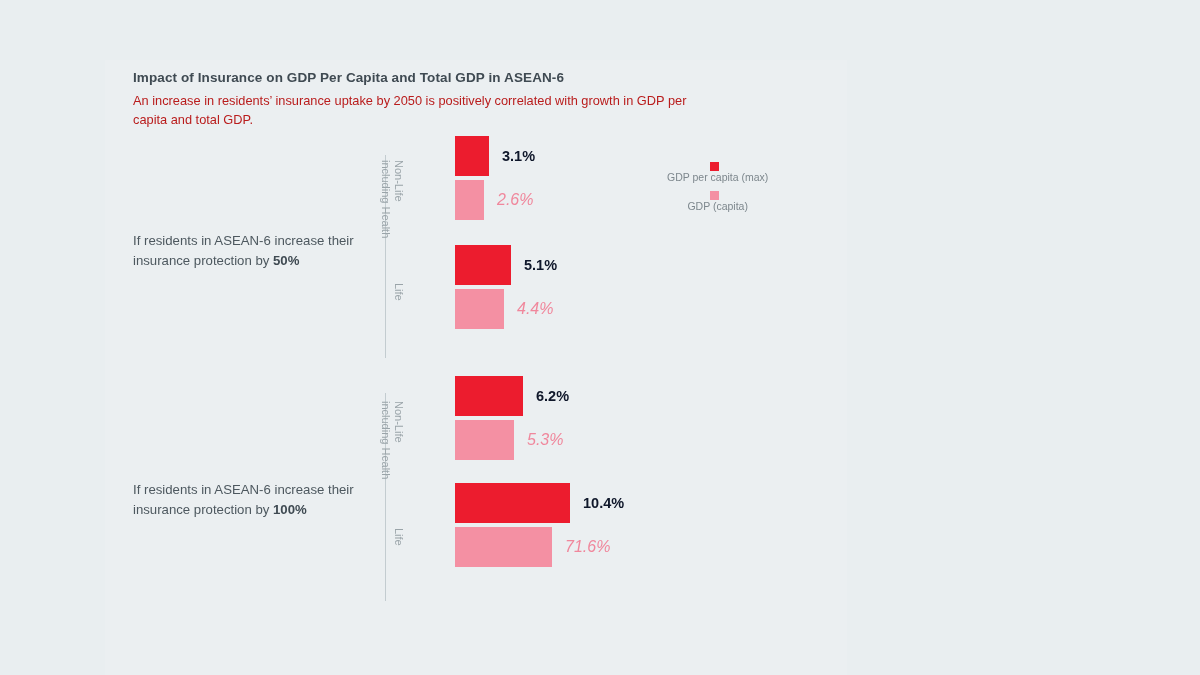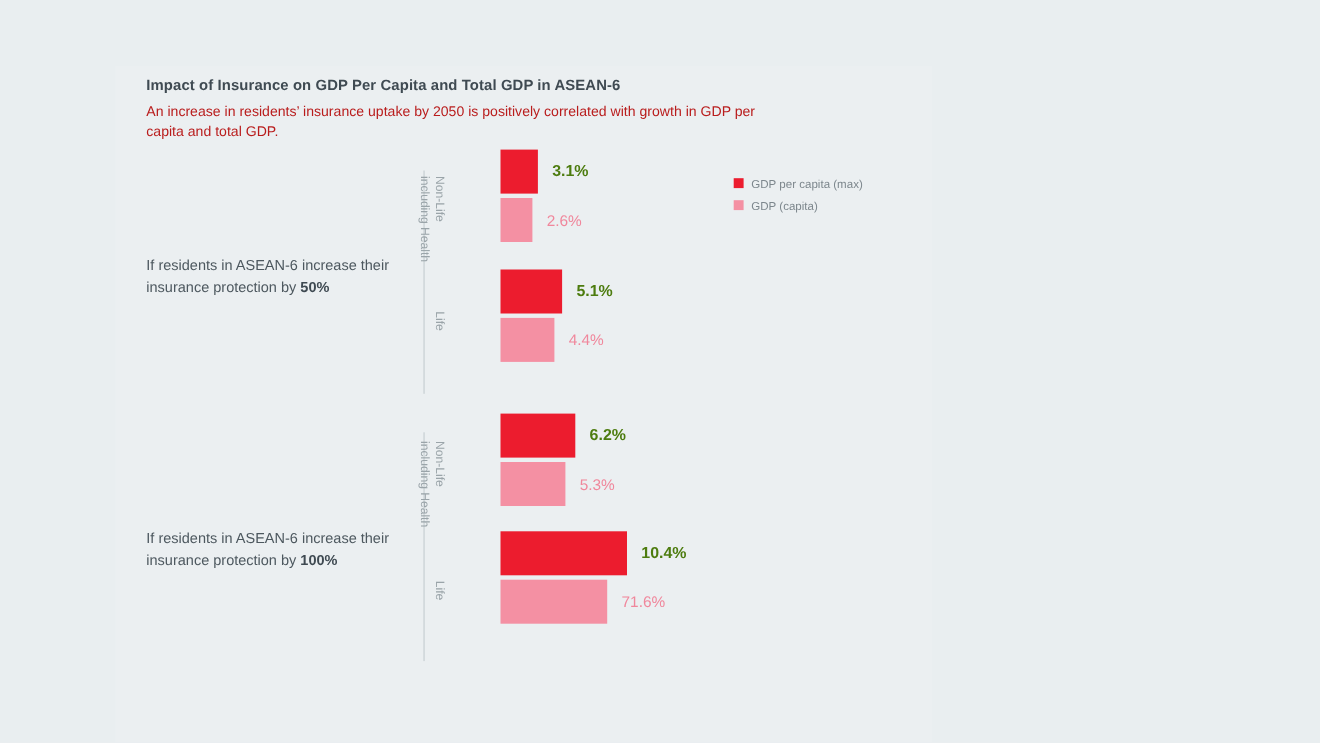--- a/index.html
+++ b/index.html
@@ -57,22 +57,23 @@
   }
 
   
   .legend {
     position: absolute;
     left: 667px;
     top: 162px;
   }
   .legend-item {
     display: flex;
-    align-items: flex-start;
+    align-items: center;
     margin-bottom: 8px;
+    flex-direction: column;
   }
   .legend-swatch {
     width: 9px;
     height: 9px;
     margin-right: 7px;
     flex: 0 0 auto;
   }
   .legend-label {
     font-size: 10.5px;
     color: #7d878d;
@@ -138,22 +139,22 @@
     height: 40px;
   }
   .bar.red { background: #ec1c2e; }
   .bar.pink { background: #f490a3; }
   .bar-value {
     font-size: 14.5px;
     font-weight: bold;
     margin-left: 13px;
     white-space: nowrap;
   }
-  .bar-value.red { color: #4d7c0f; }
-  .bar-value.pink { color: #f0879c; font-weight: normal; font-size: 14px; }
+  .bar-value.red { color: #0f172a; }
+  .bar-value.pink { color: #f0879c; font-weight: normal; font-size: 16px; font-style: italic; }
 </style>
 </head>
 <body>
 
 <div class="panel-bg"></div>
 
 <div class="chart-root">
 
   <div class="header">
     <div class="chart-title">Impact of Insurance on GDP Per Capita and Total GDP in ASEAN-6</div>

